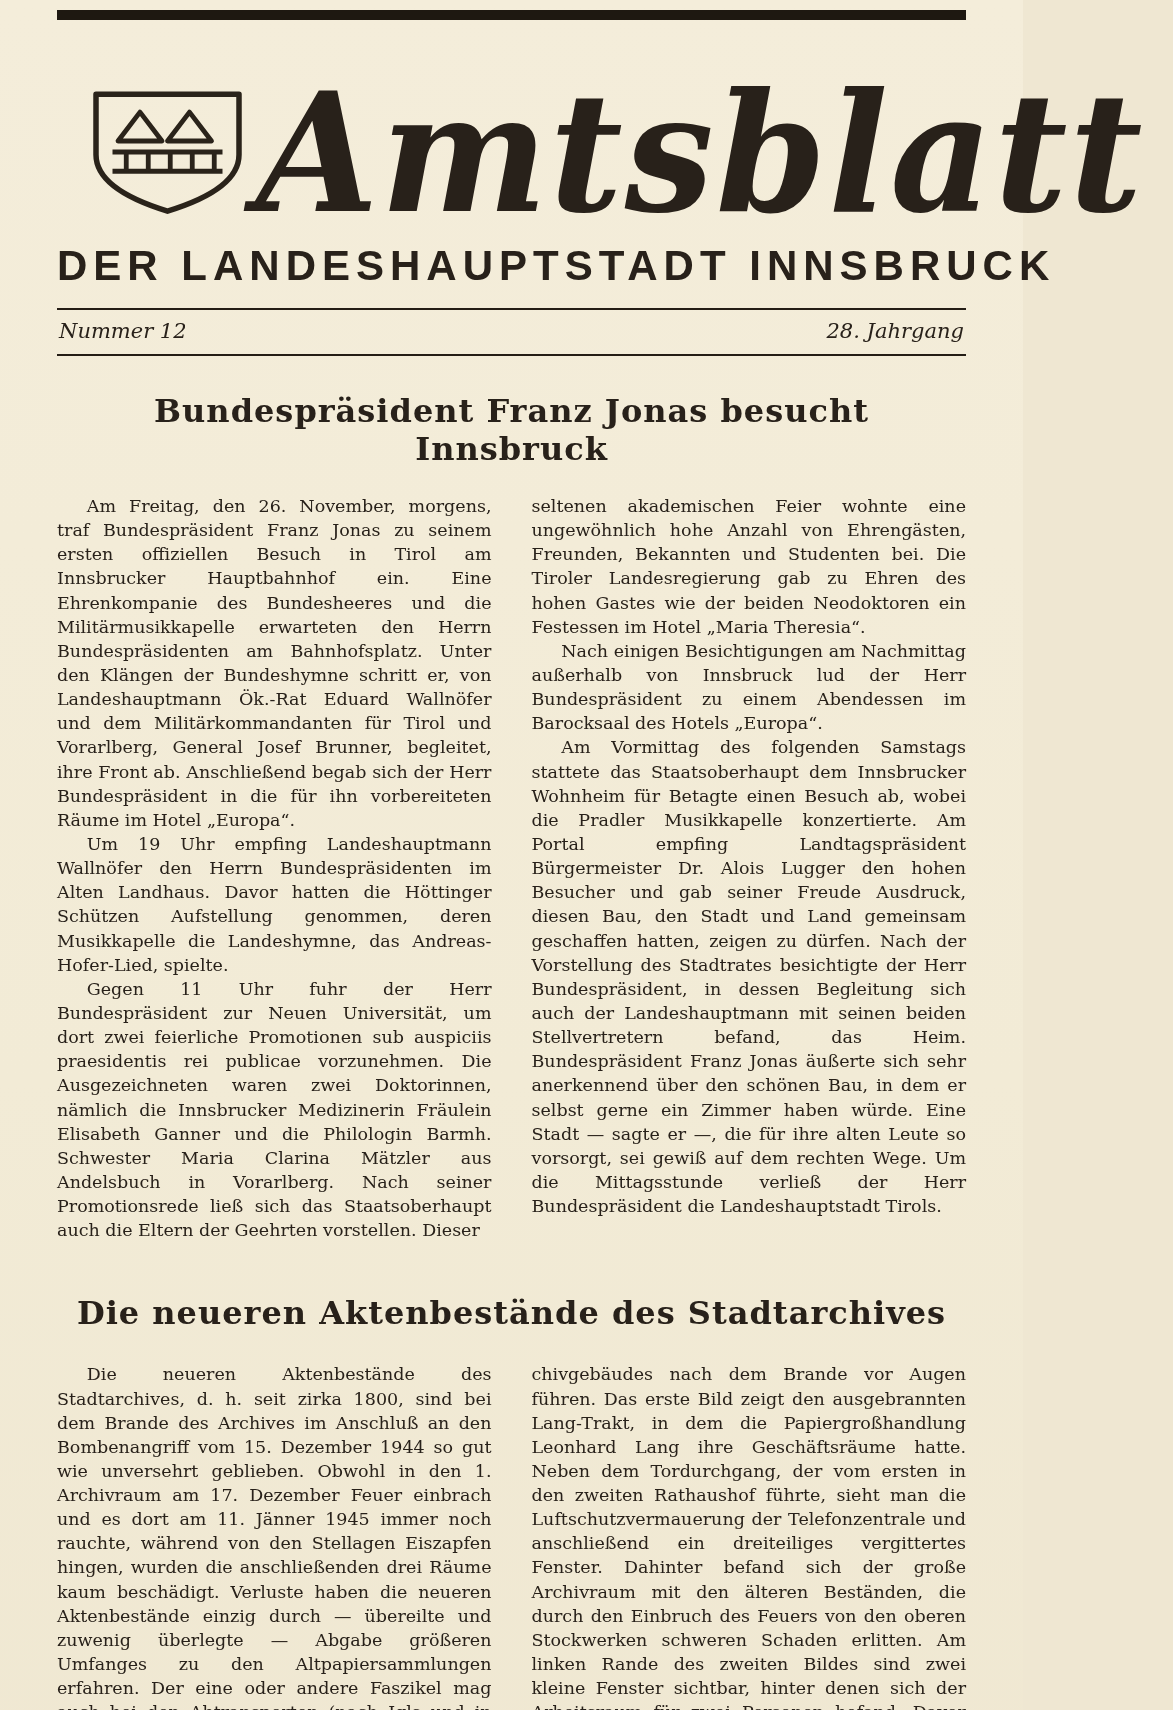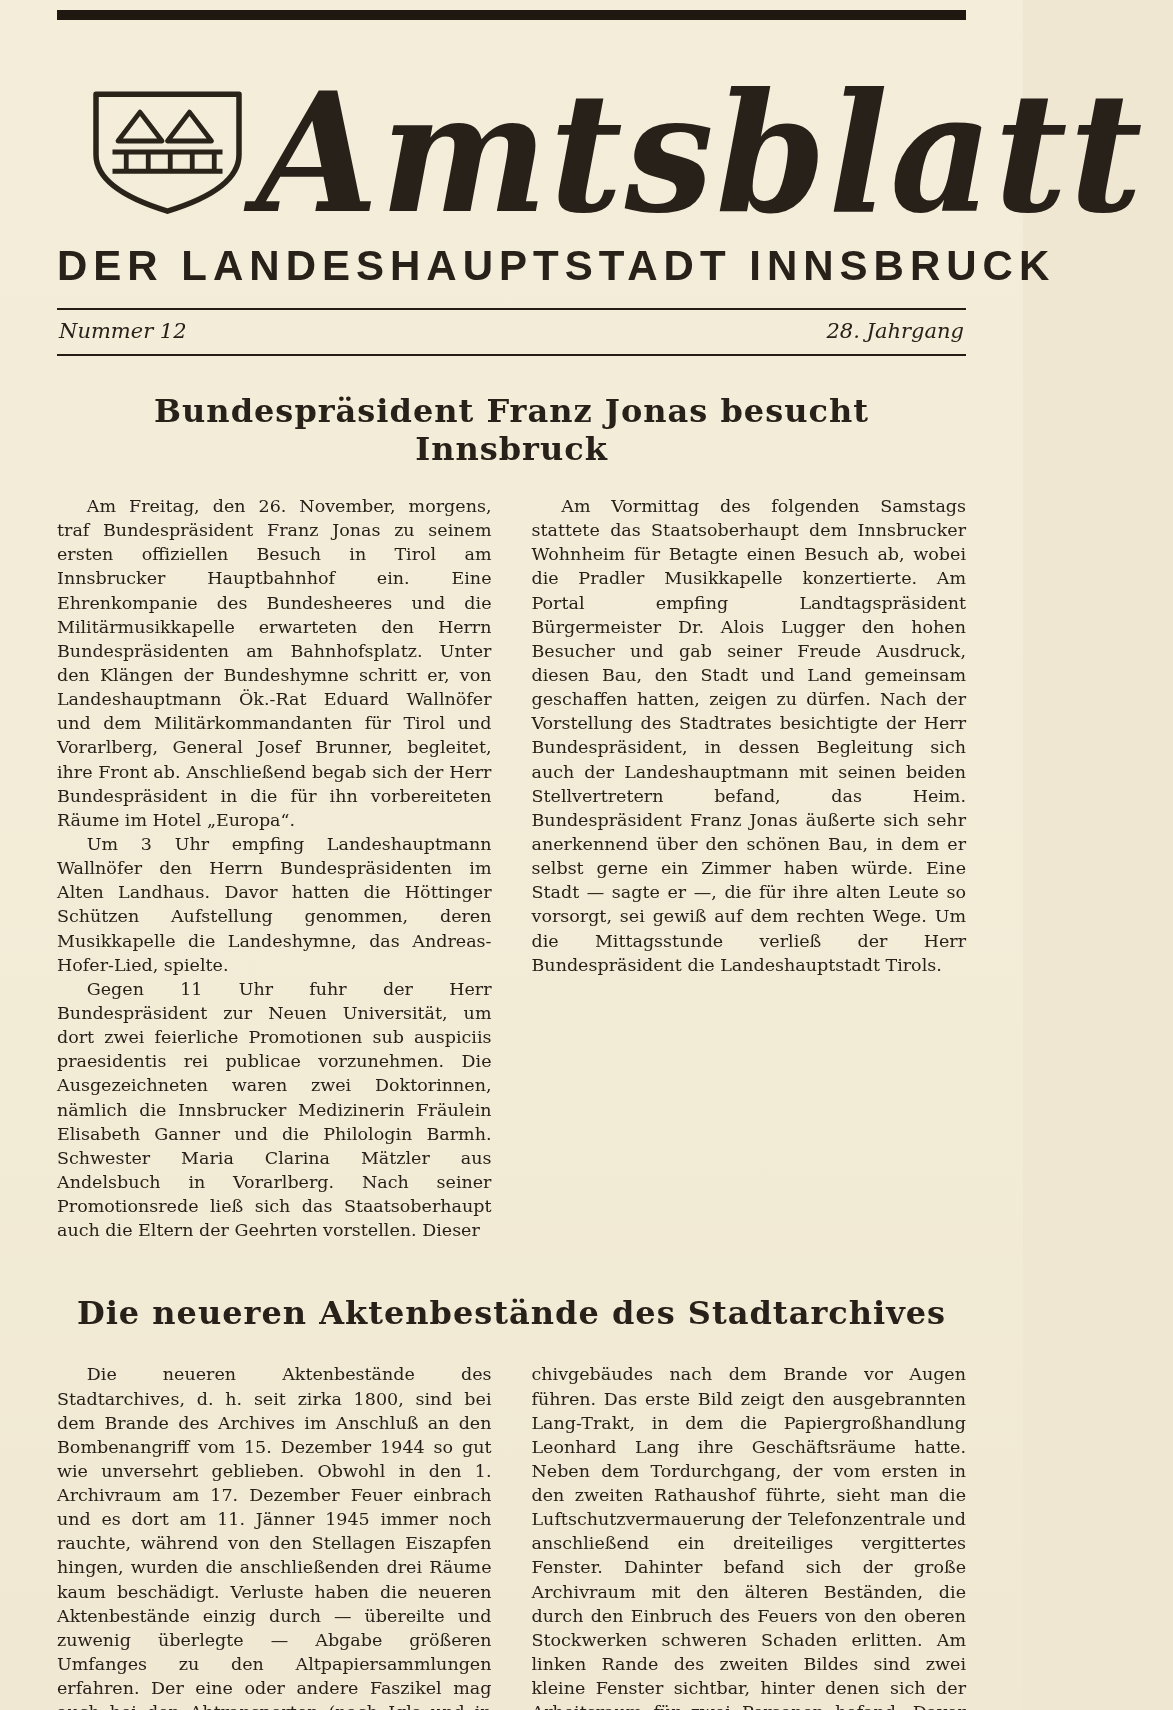--- a/index.html
+++ b/index.html
@@ -118,24 +118,26 @@
     </div>
 
     <div class="rule thin"></div>
   </header>
 
   <article>
     <h2 class="article-title">Bundespräsident Franz Jonas besucht Innsbruck</h2>
     <div class="columns">
       <div class="col">
         <p>Am Freitag, den 26. November, morgens, traf Bundespräsident Franz Jonas zu seinem ersten offiziellen Besuch in Tirol am Innsbrucker Hauptbahnhof ein. Eine Ehrenkompanie des Bundesheeres und die Militärmusikkapelle erwarteten den Herrn Bundespräsidenten am Bahnhofsplatz. Unter den Klängen der Bundeshymne schritt er, von Landeshauptmann Ök.-Rat Eduard Wallnöfer und dem Militärkommandanten für Tirol und Vorarlberg, General Josef Brunner, begleitet, ihre Front ab. Anschließend begab sich der Herr Bundespräsident in die für ihn vorbereiteten Räume im Hotel „Europa“.</p>
-        <p>Um 3 Uhr empfing Landeshauptmann Wallnöfer den Herrn Bundespräsidenten im Alten Landhaus. Davor hatten die Höttinger Schützen Aufstellung genommen, deren Musikkapelle die Landeshymne, das Andreas-Hofer-Lied, spielte.</p>
+        <p>Um 19 Uhr empfing Landeshauptmann Wallnöfer den Herrn Bundespräsidenten im Alten Landhaus. Davor hatten die Höttinger Schützen Aufstellung genommen, deren Musikkapelle die Landeshymne, das Andreas-Hofer-Lied, spielte.</p>
         <p>Gegen 11 Uhr fuhr der Herr Bundespräsident zur Neuen Universität, um dort zwei feierliche Promotionen sub auspiciis praesidentis rei publicae vorzunehmen. Die Ausgezeichneten waren zwei Doktorinnen, nämlich die Innsbrucker Medizinerin Fräulein Elisabeth Ganner und die Philologin Barmh. Schwester Maria Clarina Mätzler aus Andelsbuch in Vorarlberg. Nach seiner Promotionsrede ließ sich das Staatsoberhaupt auch die Eltern der Geehrten vorstellen. Dieser</p>
       </div>
       <div class="col">
+        <p class="no-indent">seltenen akademischen Feier wohnte eine ungewöhnlich hohe Anzahl von Ehrengästen, Freunden, Bekannten und Studenten bei. Die Tiroler Landesregierung gab zu Ehren des hohen Gastes wie der beiden Neodoktoren ein Festessen im Hotel „Maria Theresia“.</p>
+        <p>Nach einigen Besichtigungen am Nachmittag außerhalb von Innsbruck lud der Herr Bundespräsident zu einem Abendessen im Barocksaal des Hotels „Europa“.</p>
         <p>Am Vormittag des folgenden Samstags stattete das Staatsoberhaupt dem Innsbrucker Wohnheim für Betagte einen Besuch ab, wobei die Pradler Musikkapelle konzertierte. Am Portal empfing Landtagspräsident Bürgermeister Dr. Alois Lugger den hohen Besucher und gab seiner Freude Ausdruck, diesen Bau, den Stadt und Land gemeinsam geschaffen hatten, zeigen zu dürfen. Nach der Vorstellung des Stadtrates besichtigte der Herr Bundespräsident, in dessen Begleitung sich auch der Landeshauptmann mit seinen beiden Stellvertretern befand, das Heim. Bundespräsident Franz Jonas äußerte sich sehr anerkennend über den schönen Bau, in dem er selbst gerne ein Zimmer haben würde. Eine Stadt — sagte er —, die für ihre alten Leute so vorsorgt, sei gewiß auf dem rechten Wege. Um die Mittagsstunde verließ der Herr Bundespräsident die Landeshauptstadt Tirols.</p>
       </div>
     </div>
   </article>
 
   <article>
     <h2 class="article-title second">Die neueren Aktenbestände des Stadtarchives</h2>
     <div class="columns">
       <div class="col">
         <p>Die neueren Aktenbestände des Stadtarchives, d. h. seit zirka 1800, sind bei dem Brande des Archives im Anschluß an den Bombenangriff vom 15. Dezember 1944 so gut wie unversehrt geblieben. Obwohl in den 1. Archivraum am 17. Dezember Feuer einbrach und es dort am 11. Jänner 1945 immer noch rauchte, während von den Stellagen Eiszapfen hingen, wurden die anschließenden drei Räume kaum beschädigt. Verluste haben die neueren Aktenbestände einzig durch — übereilte und zuwenig überlegte — Abgabe größeren Umfanges zu den Altpapiersammlungen erfahren. Der eine oder andere Faszikel mag auch bei den Abtransporten (nach Igls und in den Sternbachansitz) verlorengegangen sein. Jedenfalls wird man dies im Zuge der jetzt angelaufenen Neuaufstellung nachprüfen können. Um dies zu ermöglichen, soll hier ein Überblick über die vor dem Brande vorhandenen Bestände gegeben werden.</p>

